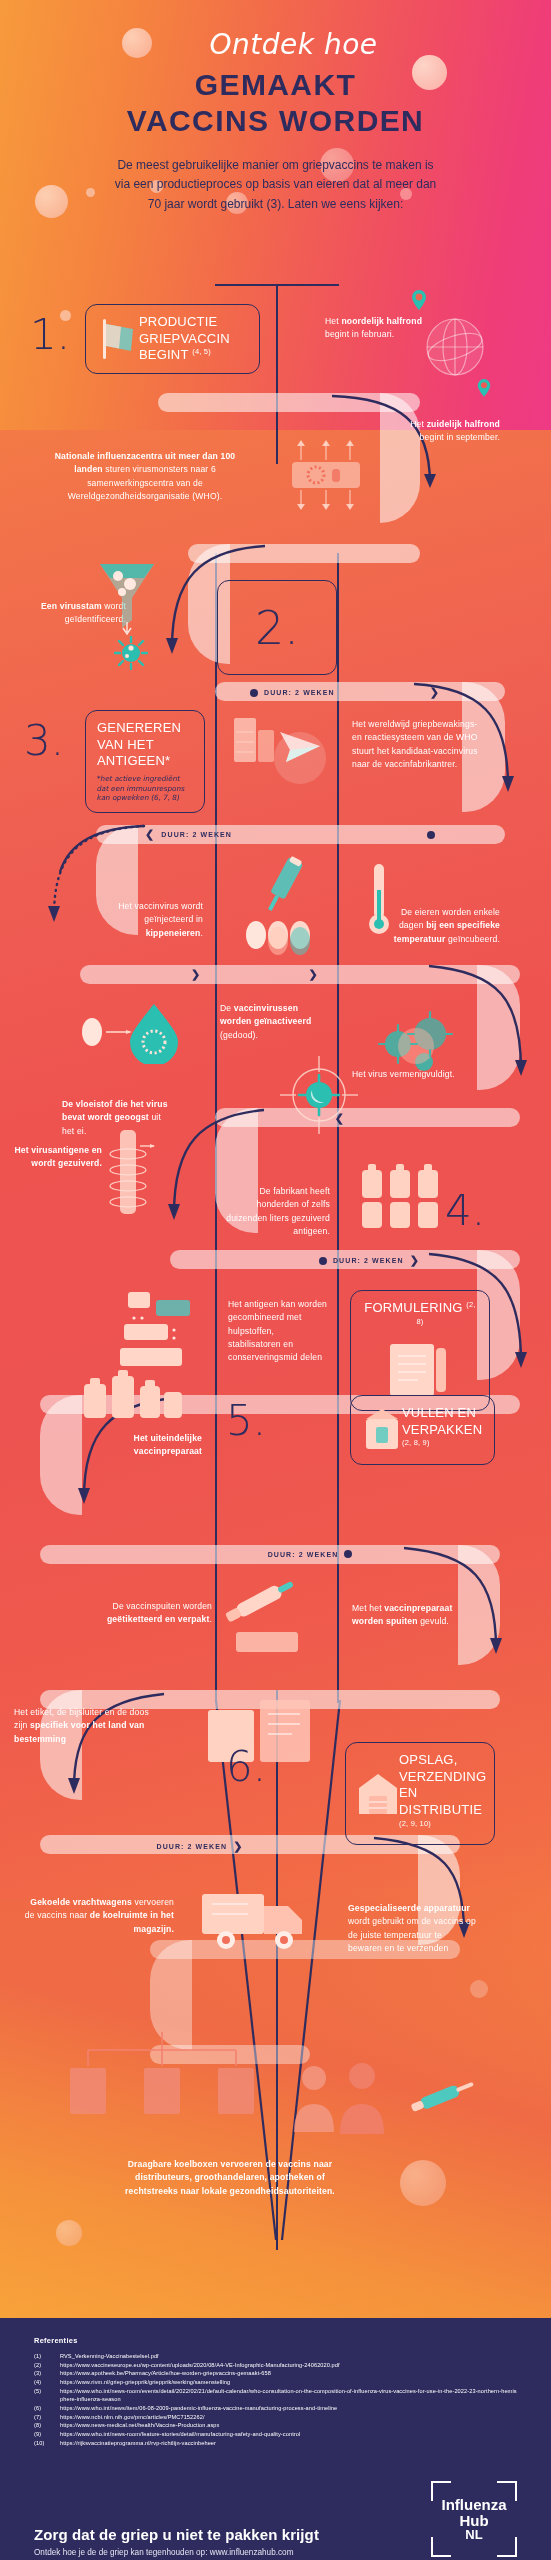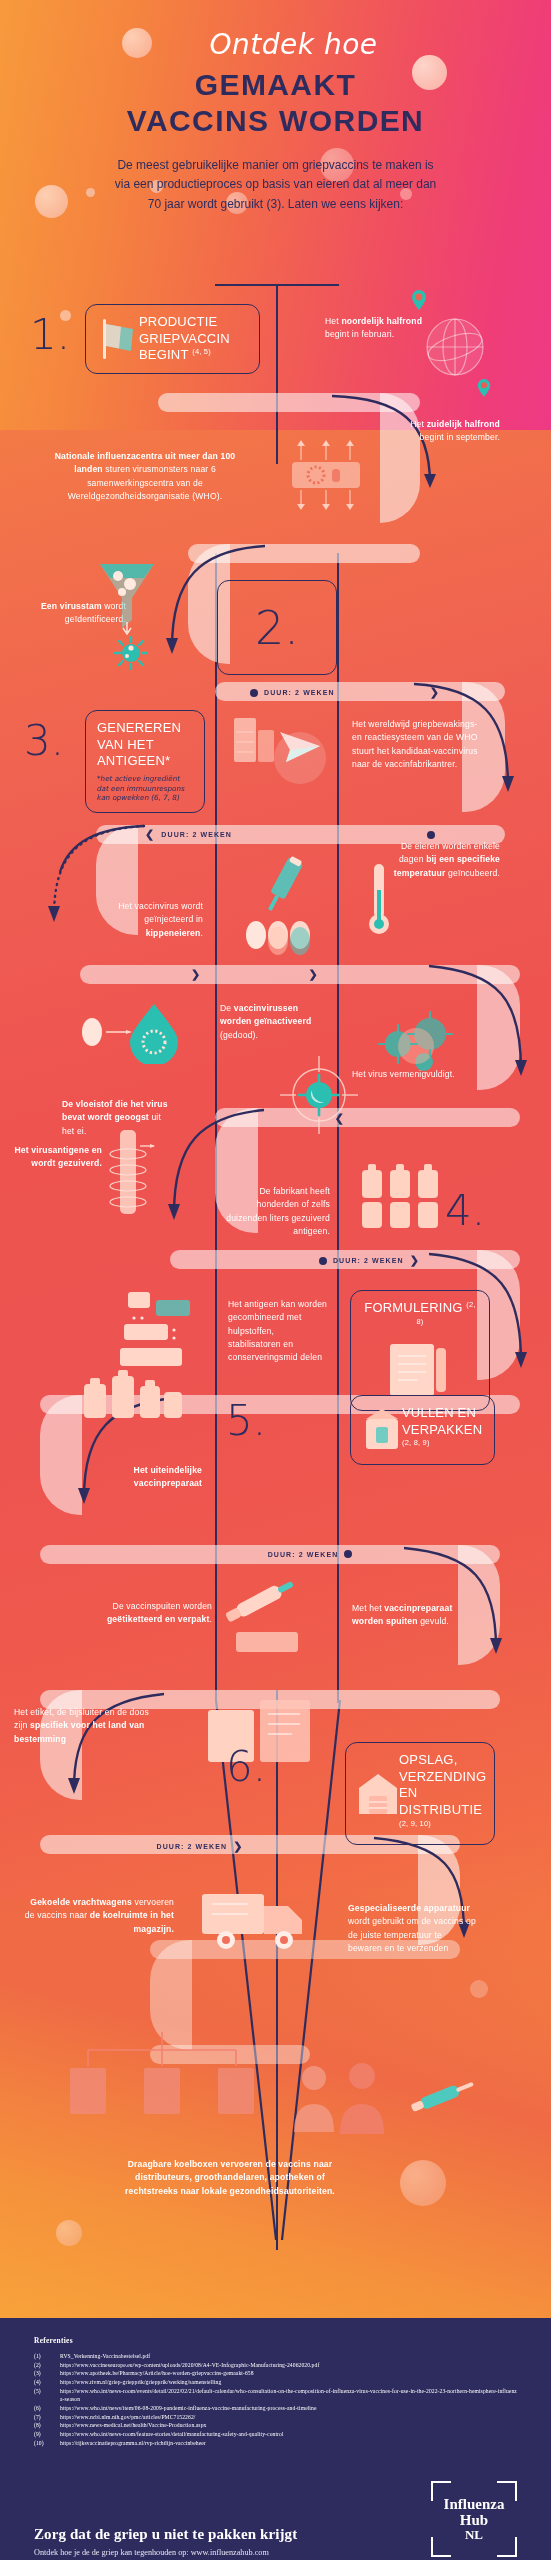--- a/index.html
+++ b/index.html
@@ -160,21 +160,20 @@
   .ico { position: absolute; pointer-events: none; }
 
   
   .footer {
     position: absolute;
     left: 0; top: 2318px;
     width: 551px; height: 242px;
     background: #2e2c5e;
     color: #ffffff;
     padding: 18px 34px 0 34px;
-    font-family: Liberation Serif, serif;
   }
   .ref-h { font-size: 7.4px; font-weight: bold; letter-spacing: .3px; margin-bottom: 7px; }
   .ref-row { display: flex; font-size: 5.6px; line-height: 1.55; letter-spacing: .1px; }
   .ref-n { width: 26px; flex: none; }
   .ref-t { word-break: break-all; }
   .foot-split { display: flex; align-items: flex-end; justify-content: space-between; margin-top: 34px; }
   .foot-cta { font-size: 15px; font-weight: bold; letter-spacing: .1px; }
   .foot-sub { font-size: 8.2px; margin-top: 5px; color: #e7e5f3; }
   .logo {
     position: relative;
@@ -442,21 +441,21 @@
         <rect x="30" y="2" width="16" height="40" rx="3" fill="#4ec9c0" opacity=".9"></rect>
         <rect x="32" y="0" width="12" height="6" rx="2" fill="#ffe2d6"></rect>
         <rect x="36" y="42" width="4" height="16" fill="#4ec9c0"></rect>
       </g>
       <ellipse cx="16" cy="80" rx="10" ry="14" fill="#ffe6dc"></ellipse>
       <ellipse cx="38" cy="80" rx="10" ry="14" fill="#ffd8cb"></ellipse>
       <ellipse cx="60" cy="80" rx="10" ry="14" fill="#ffd8cb"></ellipse>
       <path d="M50 86 a10 14 0 0 0 20 0 a10 14 0 0 0 -20 0" fill="#4ec9c0" opacity=".55"></path>
       <path d="M28 86 a10 14 0 0 0 20 0 a10 14 0 0 0 -20 0" fill="#ffc6b4" opacity=".5"></path>
     </svg>
-    <div class="cap r" style="left:390px;top:840px;width:110px;">De eieren worden enkele dagen <b>bij een specifieke temperatuur</b> geïncubeerd.</div>
+    <div class="cap r" style="left:390px;top:906px;width:110px;">De eieren worden enkele dagen <b>bij een specifieke temperatuur</b> geïncubeerd.</div>
     <svg class="ico" style="left:366px;top:862px;" width="26" height="78" viewBox="0 0 26 78">
       <rect x="8" y="2" width="10" height="54" rx="5" fill="#ffd8cb"></rect>
       <circle cx="13" cy="62" r="10" fill="#ffd8cb"></circle>
       <circle cx="13" cy="62" r="5" fill="#2bbfb2"></circle>
       <rect x="11" y="28" width="4" height="32" fill="#2bbfb2"></rect>
     </svg>
 
     <div class="duur" style="left:90px;top:968px;width:330px;">
       <span class="dots"></span>
       <span class="chev">❯</span>
@@ -591,21 +590,21 @@
       <svg class="ico" style="position:relative;flex:none;" width="40" height="50" viewBox="0 0 40 50">
         <rect x="4" y="14" width="32" height="30" rx="3" fill="#ffd6c8"></rect>
         <path d="M4 14 L20 4 L36 14 Z" fill="#ffc2b0"></path>
         <rect x="14" y="22" width="12" height="16" rx="2" fill="#4ec9c0" opacity=".8"></rect>
       </svg>
       <div class="card-title">
         <span>VULLEN EN VERPAKKEN</span>
         <sup>(2, 8, 9)</sup>
       </div>
     </div>
-    <div class="cap r" style="left:72px;top:1432px;width:130px;margin-top:32px;"><b>Het uiteindelijke vaccinpreparaat</b></div>
+    <div class="cap r" style="left:72px;top:1432px;width:130px;"><b>Het uiteindelijke vaccinpreparaat</b></div>
     <svg class="ico" style="left:80px;top:1368px;" width="108" height="62" viewBox="0 0 108 62">
       <g fill="#ffd2c2">
         <rect x="4" y="16" width="22" height="34" rx="4"></rect>
           <rect x="32" y="8" width="22" height="42" rx="4"></rect>
           <rect x="60" y="18" width="20" height="32" rx="4"></rect>
           <rect x="84" y="24" width="18" height="26" rx="4"></rect>
         <rect x="10" y="10" width="10" height="8" rx="2"></rect>
           <rect x="38" y="2" width="10" height="8" rx="2"></rect>
           <rect x="65" y="12" width="10" height="8" rx="2"></rect>
       </g>

